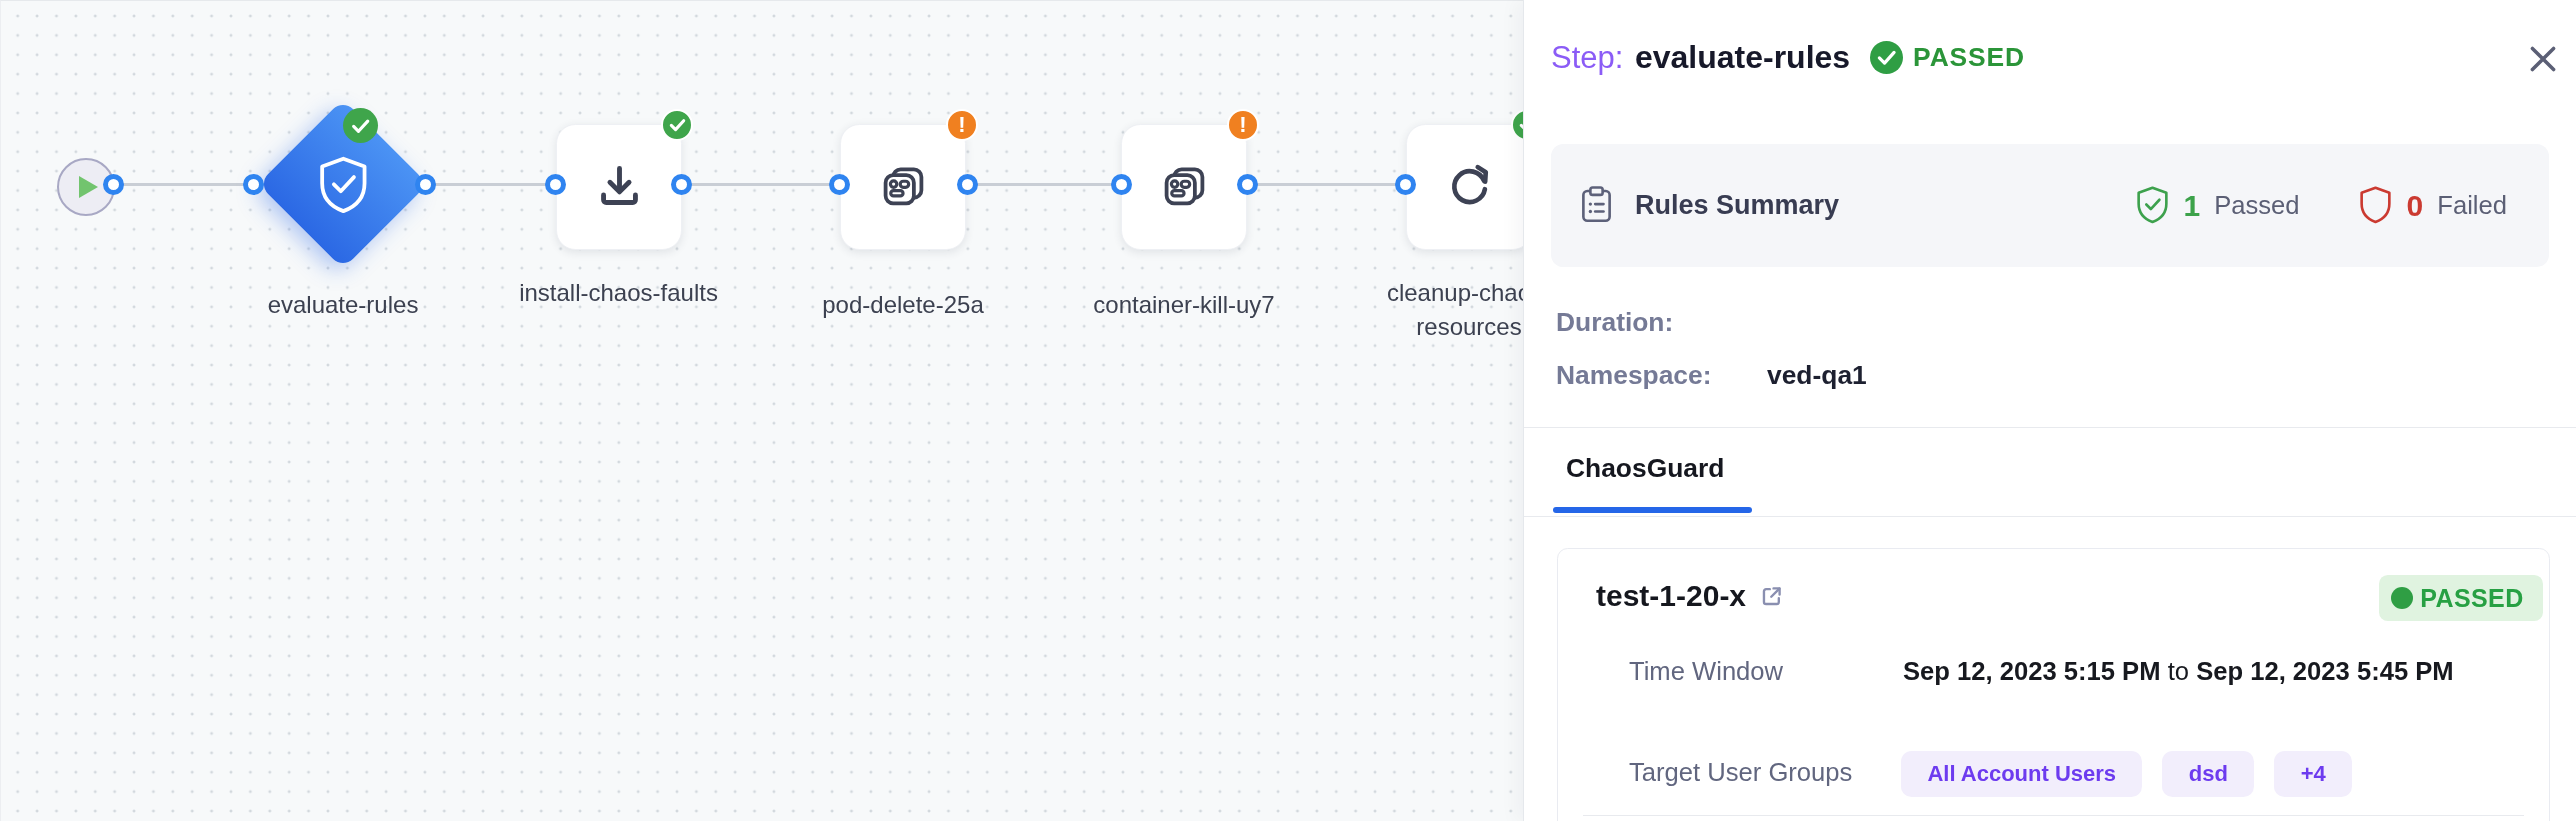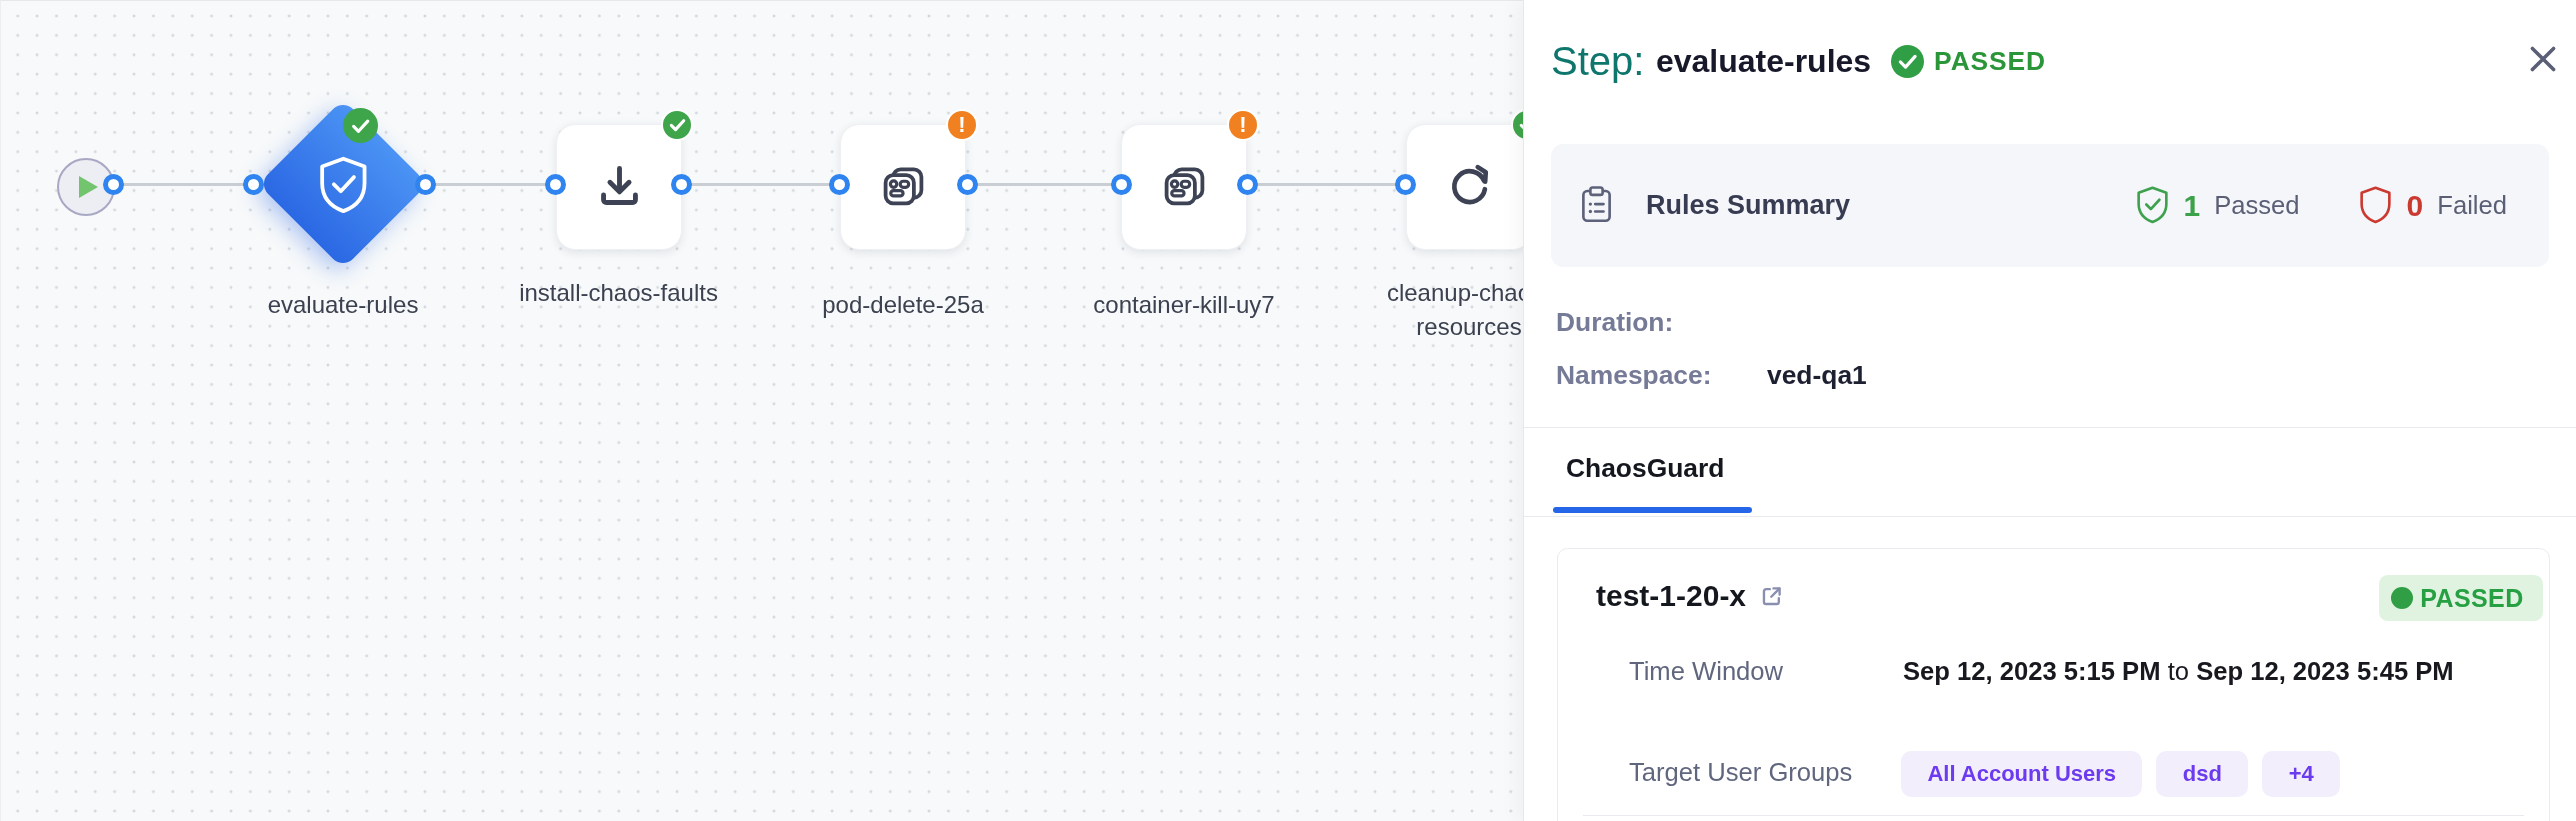--- a/index.html
+++ b/index.html
@@ -32,30 +32,30 @@
   .badge.big{width:35px;height:35px;border:none;}
   .badge.ok{background:#3fa54b;}
   .badge.warn{background:#f08020;color:#fff;font-size:22px;font-weight:800;}
   .node-label{position:absolute;top:287px;text-align:center;font-size:24px;line-height:34px;
         font-weight:500;color:#3c4150;}
 
   
   .panel{position:absolute;left:1523px;top:0;width:1053px;height:822px;background:#fff;
          border-left:0.9px solid #e5e8ec;box-shadow:-7px 0 17.6px rgba(20,30,60,.04);}
   .hdr{position:absolute;left:27px;top:39px;display:flex;align-items:center;}
-  .hdr .prefix{font-size:40px;color:#0f766e;}
+  .hdr .prefix{font-size:31px;color:#8b5cf6;}
   .hdr .title{font-size:32px;font-weight:700;color:#17192a;margin-left:11.5px;}
   .hdr .chk{margin-left:19.4px;display:flex;}
   .hdr .status{margin-left:10.6px;font-size:26.4px;font-weight:700;letter-spacing:0.9px;color:#2b9539;}
   .close-x{position:absolute;right:14px;top:39px;width:39px;height:39px;display:flex;
          align-items:center;justify-content:center;cursor:pointer;}
 
   .rules-box{position:absolute;left:27px;top:144px;width:998px;height:123px;border-radius:12.3px;
          background:#f5f6f9;display:flex;align-items:center;padding:0 42px 0 28px;}
-  .rules-box .ttl{font-size:27px;font-weight:600;color:#383c52;margin-left:32px;}
+  .rules-box .ttl{font-size:27px;font-weight:600;color:#383c52;margin-left:21px;}
   .rb-right{margin-left:auto;display:flex;align-items:center;gap:14px;}
   .rb-num{font-size:30px;font-weight:700;}
   .rb-num.g{color:#3ca24a;}
   .rb-num.r{color:#cb3a31;}
   .rb-lbl{font-size:25.6px;color:#5b5f75;}
   .rb-gap{width:30px;}
 
   .kv-label{position:absolute;left:32px;font-size:26.4px;color:#757a96;font-weight:bold;}
   .kv-value{position:absolute;left:243px;font-size:26.4px;font-weight:700;color:#1d2030;
             display:flex;align-items:center;}
@@ -68,21 +68,21 @@
   .gc-title-row{position:absolute;left:38px;top:30px;display:flex;align-items:center;text-align:center;}
   .gc-title{font-size:30px;font-weight:700;color:#15171e;}
   .gc-ext{margin-left:12.3px;display:flex;}
   .gc-badge{position:absolute;left:821px;top:26.4px;height:46px;border-radius:8.8px;background:#e0f3e0;
          display:flex;align-items:center;padding:0 19.4px 0 12.3px;}
   .gc-badge .dot{width:22px;height:22px;border-radius:50%;background:#2f9e44;margin-right:7px;}
   .gc-badge .txt{font-size:25px;font-weight:700;letter-spacing:0.4px;color:#27a043;}
   .gc-label{position:absolute;left:71px;font-size:25.6px;color:#61667f;}
   .gc-val{position:absolute;left:345px;font-size:25.6px;color:#17191f;}
   .gc-val b{font-weight:700;}
-  .pills{position:absolute;left:343px;top:202px;display:flex;gap:14px;}
+  .pills{position:absolute;left:343px;top:202px;display:flex;gap:20px;}
   .pill{height:46px;border-radius:10.6px;background:#f2eefc;color:#6d3bef;font-size:22px;font-weight:700;
         display:flex;align-items:center;padding:0 26.4px;}
   .gc-div{position:absolute;left:25px;right:25px;top:266px;height:0.9px;background:#e8eaee;}
 </style>
 </head>
 <body>
 
 <div id="app">
 
   <div class="canvas">

